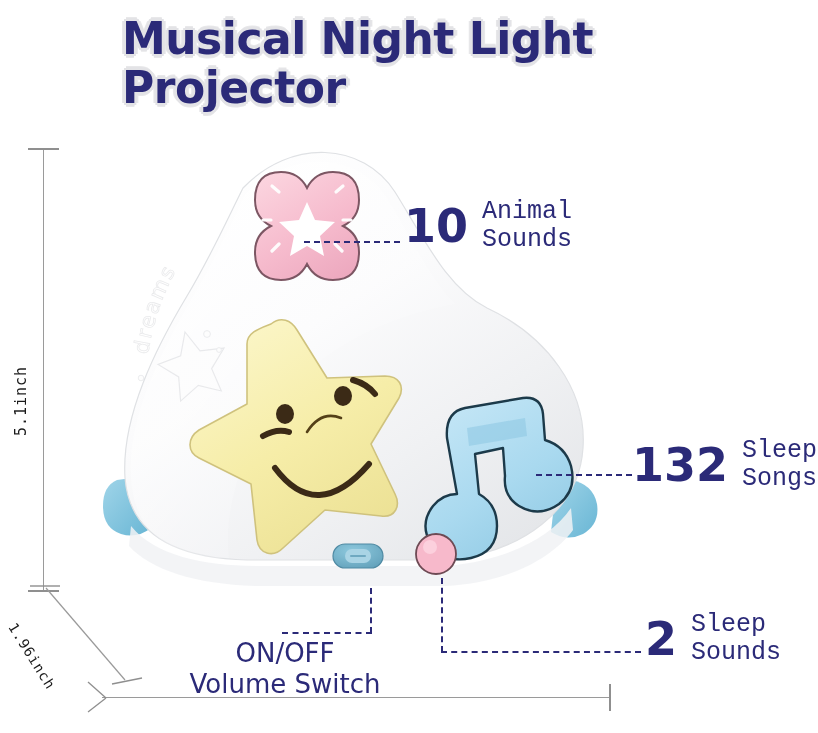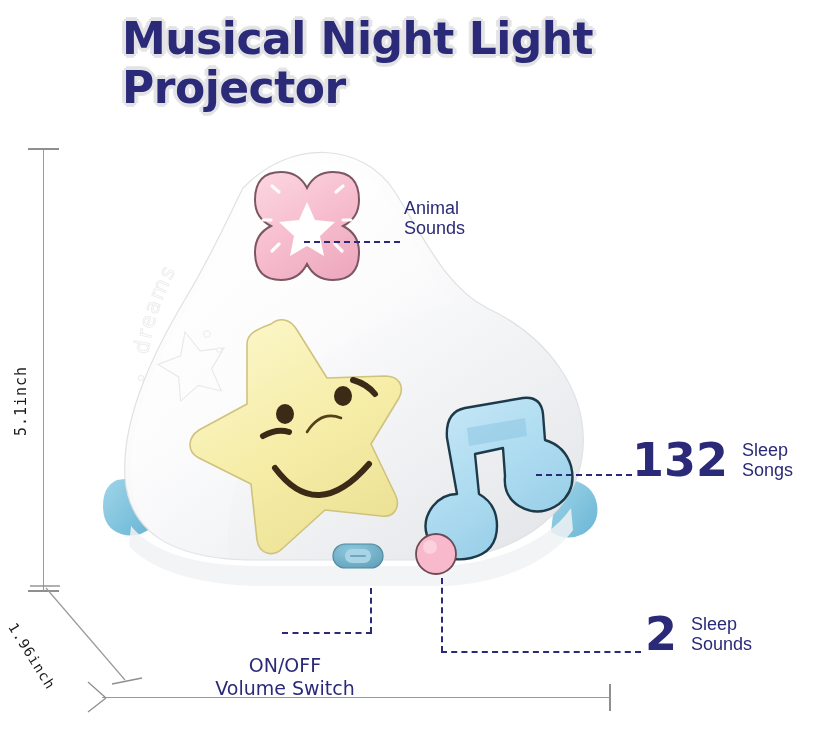--- a/index.html
+++ b/index.html
@@ -54,34 +54,34 @@
   .device-wrap{position:absolute;left:95px;top:128px;width:560px;height:460px;}
   .device-svg{position:absolute;left:0;top:0;}
 
   
   .callout{position:absolute;display:flex;align-items:center;}
   .callout .num{
     font-family:"DejaVu Sans","Liberation Sans",sans-serif;
     font-weight:bold;color:#2b2a78;line-height:1;
   }
   .callout .txt{
-    font-size:18px;line-height:1.12;color:#2b2a78;white-space:pre-line;
-    font-family:Liberation Sans, sans-serif;
+    font-size:25px;line-height:1.12;color:#2b2a78;white-space:pre-line;
+    font-family:Liberation Mono, monospace;
   }
 
   #callout-animal{left:404px;top:198px;}
   #callout-animal .num{font-size:46px;margin-right:14px;}
   #callout-sleep{left:632px;top:437px;}
   #callout-sleep .num{font-size:46px;margin-right:14px;}
   #callout-nature{left:645px;top:611px;}
   #callout-nature .num{font-size:46px;margin-right:14px;}
 
   #callout-switch{
-    position:absolute;left:160px;top:654px;width:250px;text-align:center;
-    font-size:19px;line-height:1.2;color:#2b2a78;white-space:pre-line;
+    position:absolute;left:160px;top:638px;width:250px;text-align:center;
+    font-size:26px;line-height:1.2;color:#2b2a78;white-space:pre-line;
     font-family:"DejaVu Sans","Liberation Sans",sans-serif;
   }
 
   
   .leader{position:absolute;border-top:2px dashed #2b2a78;height:0;}
   .leader-v{position:absolute;border-left:2px dashed #2b2a78;width:0;}
 </style>
 </head>
 <body>
 
@@ -255,20 +255,21 @@
 
   <div class="leader" style="left:536px;top:474px;width:96px;"></div>
 
   <div class="leader-v" style="left:370px;top:588px;height:45px;"></div>
   <div class="leader" style="left:282px;top:632px;width:90px;"></div>
 
   <div class="leader-v" style="left:441px;top:578px;height:74px;"></div>
   <div class="leader" style="left:441px;top:651px;width:200px;"></div>
 
   <div class="callout" id="callout-animal">
+    <span class="num">10</span>
     <span class="txt">Animal
 Sounds</span>
   </div>
 
   <div class="callout" id="callout-sleep">
     <span class="num">132</span>
     <span class="txt">Sleep
 Songs</span>
   </div>
 

